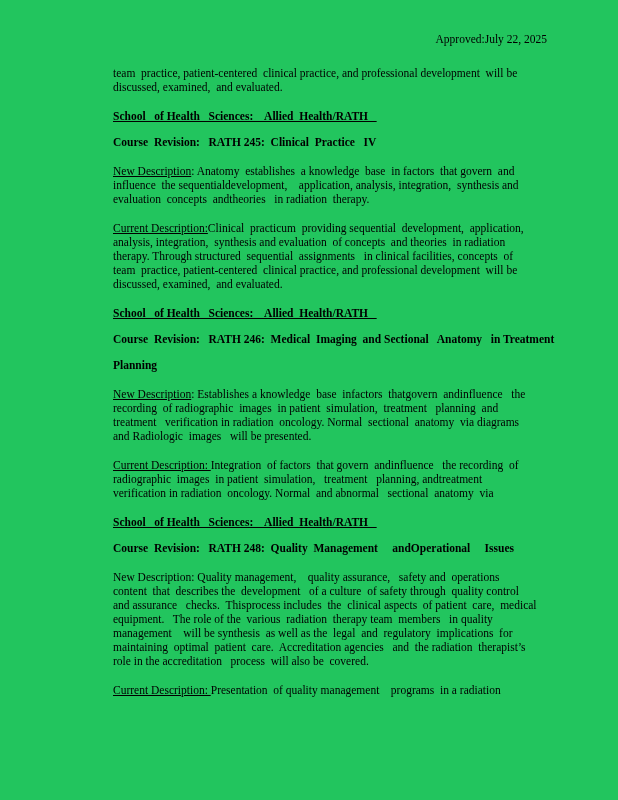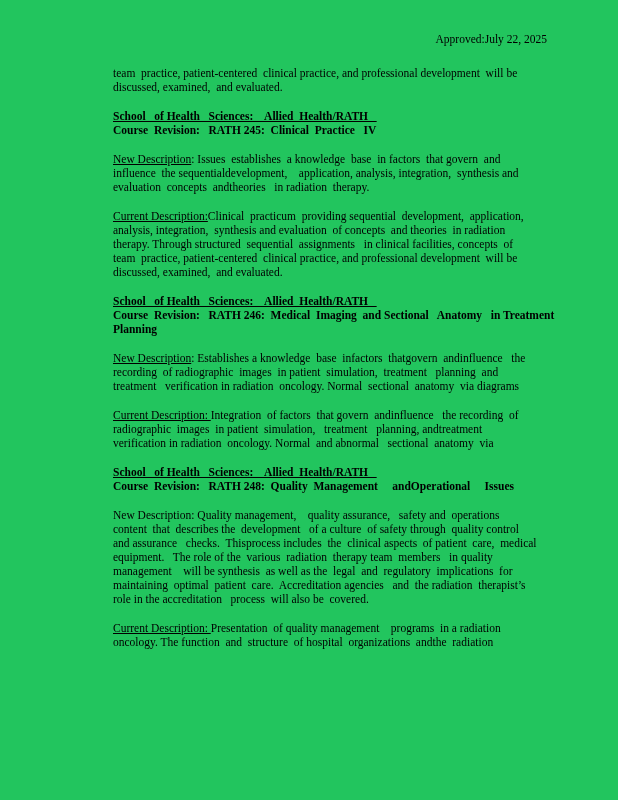--- a/index.html
+++ b/index.html
@@ -28,59 +28,60 @@
     left: 113px;
     width: 460px;
   }
   .block { margin-bottom: 15px; font-family: Liberation Serif, serif; }
   .line { white-space: pre; }
   .school-line .school-text {
     font-weight: bold;
     text-decoration: underline;
     white-space: pre;
   }
-  .course-line { font-weight: bold; white-space: pre; }
+  .course-line { font-weight: bold; white-space: pre; margin-top: 12px; }
   .desc-label { white-space: pre; }
   .desc-label.underlined { text-decoration: underline; }
 </style>
 </head>
 <body>
 
 <div class="page">
   <div class="approved-line">Approved:July 22, 2025</div>
   <div class="doc-body">
       <div class="block">
         <div class="line">team  practice, patient-centered  clinical practice, and professional development  will be</div>
         <div class="line">discussed, examined,  and evaluated.</div>
       </div>
       <div class="block">
         <div class="line school-line"><span class="school-text">School   of Health   Sciences:    Allied  Health/RATH   </span></div>
         <div class="line course-line">Course  Revision:   RATH 245:  Clinical  Practice   IV</div>
       </div>
       <div class="block">
-        <div class="line"><span class="desc-label underlined">New Description</span><span>: Issues  establishes  a knowledge  base  in factors  that govern  and</span></div>
+        <div class="line"><span class="desc-label underlined">New Description</span><span>: Anatomy  establishes  a knowledge  base  in factors  that govern  and</span></div>
         <div class="line">influence  the sequentialdevelopment,    application, analysis, integration,  synthesis and</div>
         <div class="line">evaluation  concepts  andtheories   in radiation  therapy.</div>
       </div>
       <div class="block">
         <div class="line"><span class="desc-label underlined">Current Description:</span><span>Clinical  practicum  providing sequential  development,  application,</span></div>
         <div class="line">analysis, integration,  synthesis and evaluation  of concepts  and theories  in radiation</div>
         <div class="line">therapy. Through structured  sequential  assignments   in clinical facilities, concepts  of</div>
         <div class="line">team  practice, patient-centered  clinical practice, and professional development  will be</div>
         <div class="line">discussed, examined,  and evaluated.</div>
       </div>
       <div class="block">
         <div class="line school-line"><span class="school-text">School   of Health   Sciences:    Allied  Health/RATH   </span></div>
         <div class="line course-line">Course  Revision:   RATH 246:  Medical  Imaging  and Sectional   Anatomy   in Treatment</div>
         <div class="line course-line">Planning</div>
       </div>
       <div class="block">
         <div class="line"><span class="desc-label underlined">New Description</span><span>: Establishes a knowledge  base  infactors  thatgovern  andinfluence   the</span></div>
         <div class="line">recording  of radiographic  images  in patient  simulation,  treatment   planning  and</div>
         <div class="line">treatment   verification in radiation  oncology. Normal  sectional  anatomy  via diagrams</div>
+        <div class="line">and Radiologic  images   will be presented.</div>
       </div>
       <div class="block">
         <div class="line"><span class="desc-label underlined">Current Description: </span><span>Integration  of factors  that govern  andinfluence   the recording  of</span></div>
         <div class="line">radiographic  images  in patient  simulation,   treatment   planning, andtreatment</div>
         <div class="line">verification in radiation  oncology. Normal  and abnormal   sectional  anatomy  via</div>
       </div>
       <div class="block">
         <div class="line school-line"><span class="school-text">School   of Health   Sciences:    Allied  Health/RATH   </span></div>
         <div class="line course-line">Course  Revision:   RATH 248:  Quality  Management     andOperational     Issues</div>
       </div>
@@ -88,16 +89,15 @@
         <div class="line"><span class="desc-label">New Description</span><span>: Quality management,    quality assurance,   safety and  operations</span></div>
         <div class="line">content  that  describes the  development   of a culture  of safety through  quality control</div>
         <div class="line">and assurance   checks.  Thisprocess includes  the  clinical aspects  of patient  care,  medical</div>
         <div class="line">equipment.   The role of the  various  radiation  therapy team  members   in quality</div>
         <div class="line">management    will be synthesis  as well as the  legal  and  regulatory  implications  for</div>
         <div class="line">maintaining  optimal  patient  care.  Accreditation agencies   and  the radiation  therapist’s</div>
         <div class="line">role in the accreditation   process  will also be  covered.</div>
       </div>
       <div class="block">
         <div class="line"><span class="desc-label underlined">Current Description: </span><span>Presentation  of quality management    programs  in a radiation</span></div>
-        <div class="line">oncology. The function  and  structure  of hospital  organizations  andthe  radiation</div>
       </div>
     </div>
 </div>
 
 </body></html>

